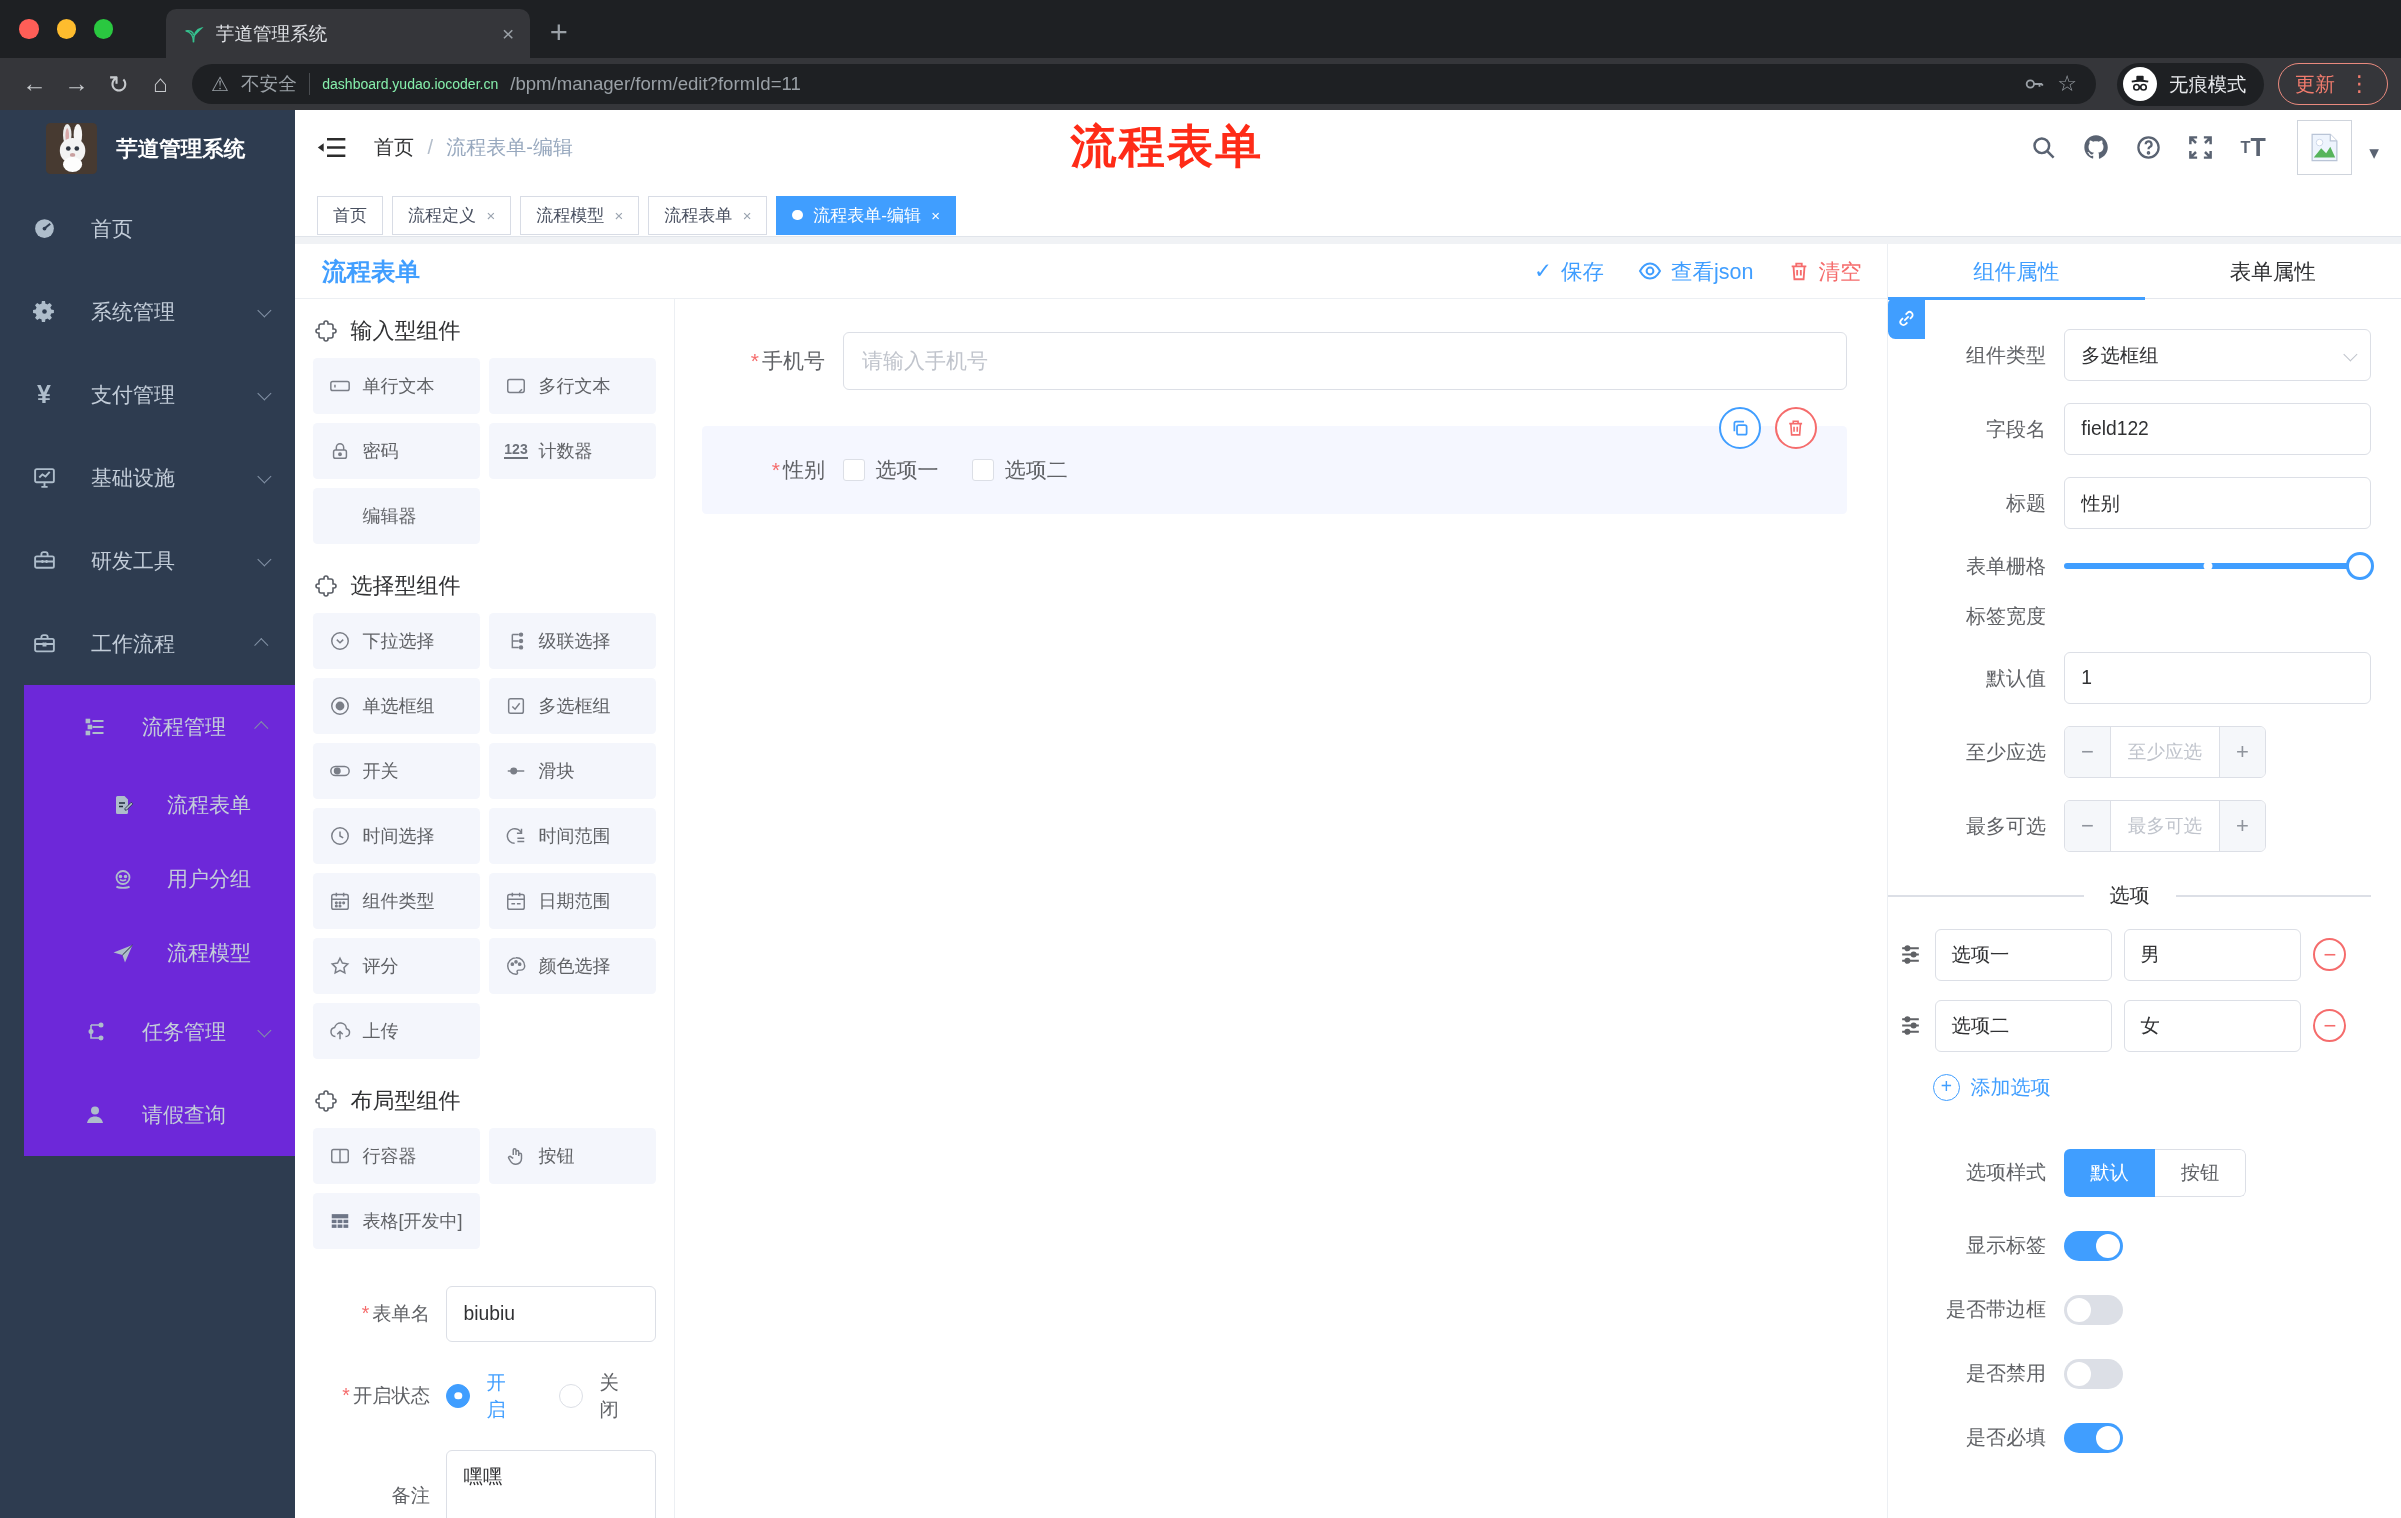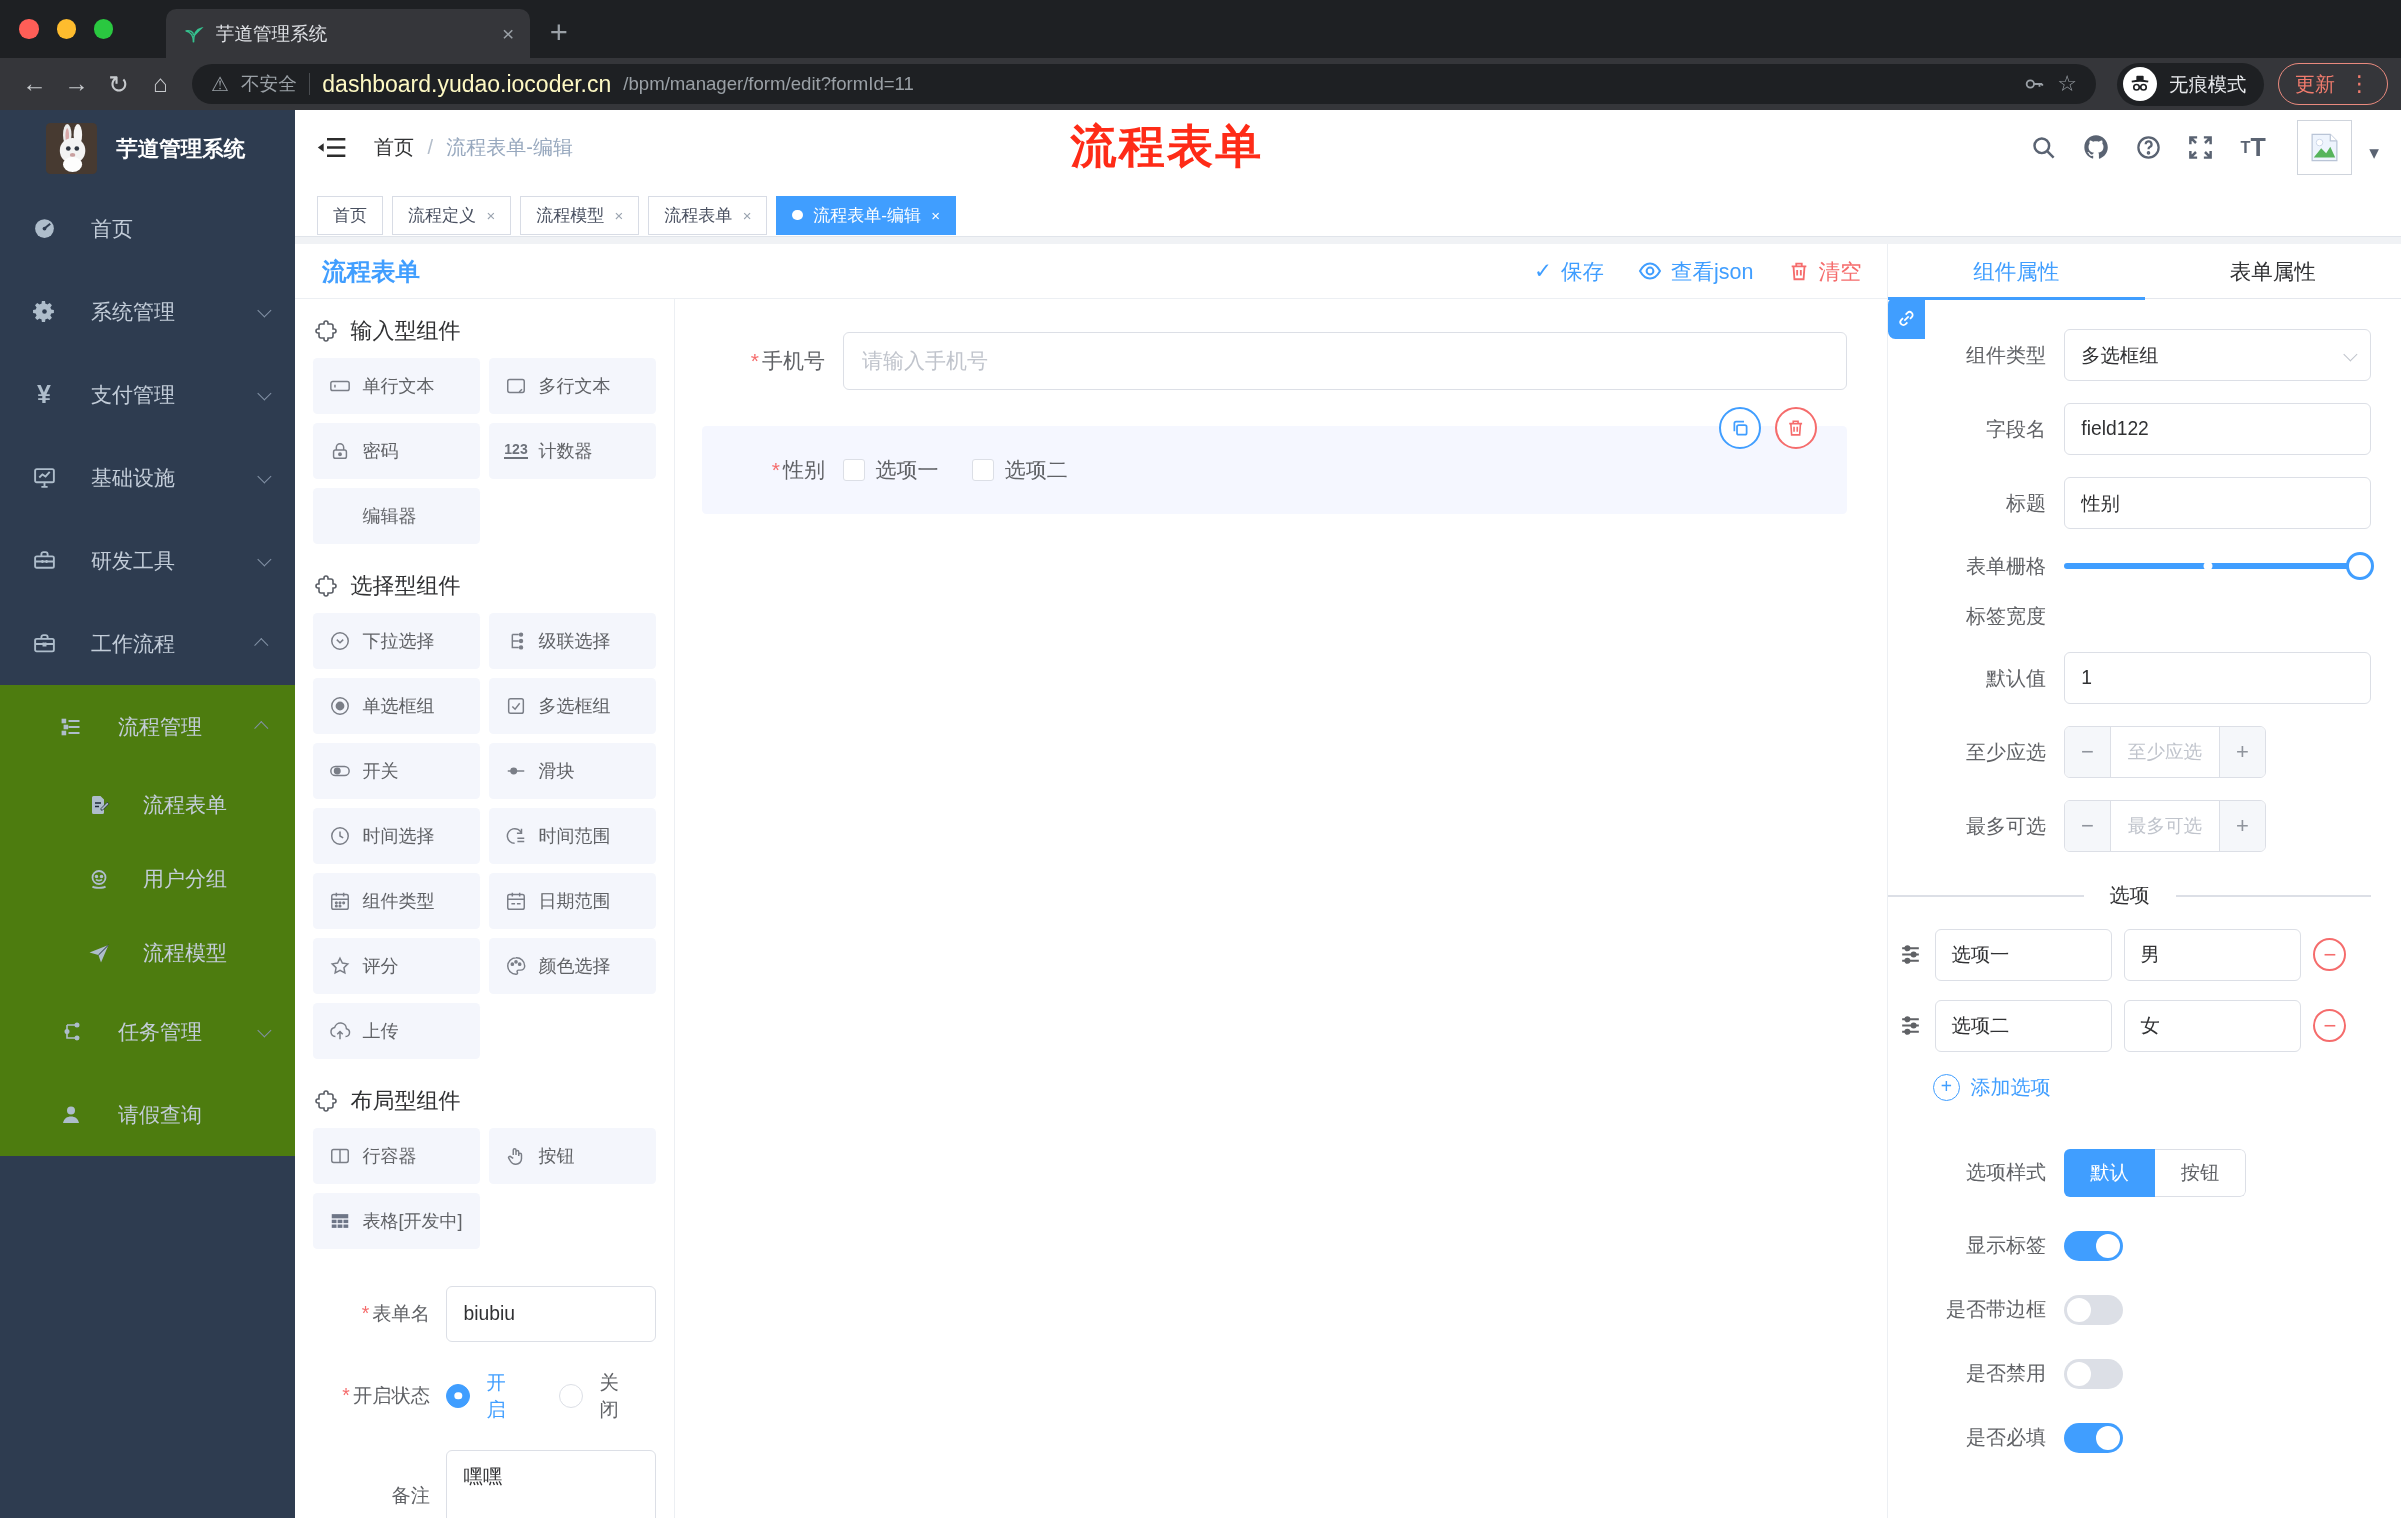--- a/index.html
+++ b/index.html
@@ -16,42 +16,42 @@
   .btab { width:364px; height:49px; background:#35363a; border-radius:10.4px 10.4px 0 0; display:flex; align-items:center; padding:0 16.3px; gap:12px; margin-left:34px; }
   .btab-title { color:#dfe1e5; font-size:18.6px; flex:1; white-space:nowrap; overflow:hidden; }
   .btab-close { color:#9aa0a6; font-size:21px; }
   .newtab { color:#9aa0a6; font-size:31px; margin:0 0 7.4px 19.3px; font-weight:300; }
   .toolbar { height:52px; background:#35363a; display:flex; align-items:center; padding:0 13.4px; }
   .navico { color:#c7cacd; font-size:24.5px; width:42px; text-align:center; flex-shrink:0; }
   .urlbar { flex:1; height:40px; background:#1e2023; border-radius:20px; display:flex; align-items:center; padding:0 19.3px; gap:12px; margin:0 10.4px; min-width:0; }
   .warn { color:#9aa0a6; font-size:20px; }
   .sec { color:#9aa0a6; font-size:18.6px; }
   .usep { width:1.5px; height:22px; background:#494c50; }
-  .host { color:#fef9c3; font-size:23px; } .path { color:#9aa0a6; font-size:18.6px; }
+  .host { color:#86efac; font-size:14px; } .path { color:#9aa0a6; font-size:18.6px; }
   .uspace { flex:1; }
   .star { color:#9aa0a6; font-size:22px; }
   .incog { height:43px; background:#1e2023; border-radius:21.5px; display:flex; gap:12px; padding:0 18px 0 6px; align-items:center; color:#e8eaed; font-size:19.3px; margin-left:10.4px; flex-shrink:0; }
   .incog-ic { width:34px; height:34px; background:#fff; border-radius:50%; display:flex; align-items:center; justify-content:center; }
   .update { height:42px; border:1.5px solid #e98a7e; border-radius:21px; display:flex; align-items:center; gap:13.4px; padding:0 16.3px; color:#f07b6d; font-size:20px; margin-left:13.4px; flex-shrink:0; }
   .vdots { font-size:22px; color:#f07b6d; }
 
   
   .app { display:flex; height:1409px; }
 
   .sidebar { width:295px; background:#2e3c50; flex-shrink:0; display:flex; flex-direction:column; overflow:hidden; }
   .logo { height:77px; display:flex; align-items:center; gap:19.3px; padding-left:46px; }
   .logo-img { width:51px; height:51px; border-radius:4.5px; overflow:hidden; flex-shrink:0; }
   .logo-title { color:#fff; font-size:21.5px; font-weight:bold; white-space:nowrap; }
   .mi { height:83px; display:flex; align-items:center; padding:0 27px 0 30px; font-size:21px; color:#c3cdd9; cursor:pointer; }
   .mi .mico { width:28px; margin-right:33px; color:#aebdcb; flex-shrink:0; display:flex; justify-content:center; }
   .mi .lbl { flex:1; white-space:nowrap; }
   .chev { width:9.7px; height:9.7px; border-right:1.5px solid #8291a5; border-bottom:1.5px solid #8291a5; flex-shrink:0; }
   .chev.down { transform:rotate(45deg) translateY(-2.2px); }
   .chev.up { transform:rotate(-135deg) translateY(-2.2px); }
-  .subwrap { background:#4d7c0f; }
+  .subwrap { background:#6d28d9;margin-left:24px; }
   .mi.l2 { padding-left:57px; }
   .mi.l3 { height:74px; padding-left:85px; }
   .mi.l3 .mico { margin-right:30px; }
 
   .main { flex:1; display:flex; flex-direction:column; background:#f0f2f5; min-width:0; }
   .apphdr { height:74px; background:#fff; display:flex; align-items:center; padding:0 22px; position:relative; flex-shrink:0; }
   .burger { width:30px; height:25px; flex-shrink:0; }
   .bc { margin-left:27px; font-size:20px; color:#303133; display:flex; align-items:center; }
   .bc .bsep { color:#b3bdca; margin:0 13.4px; }
   .bc .cur { color:#97a8be; }

